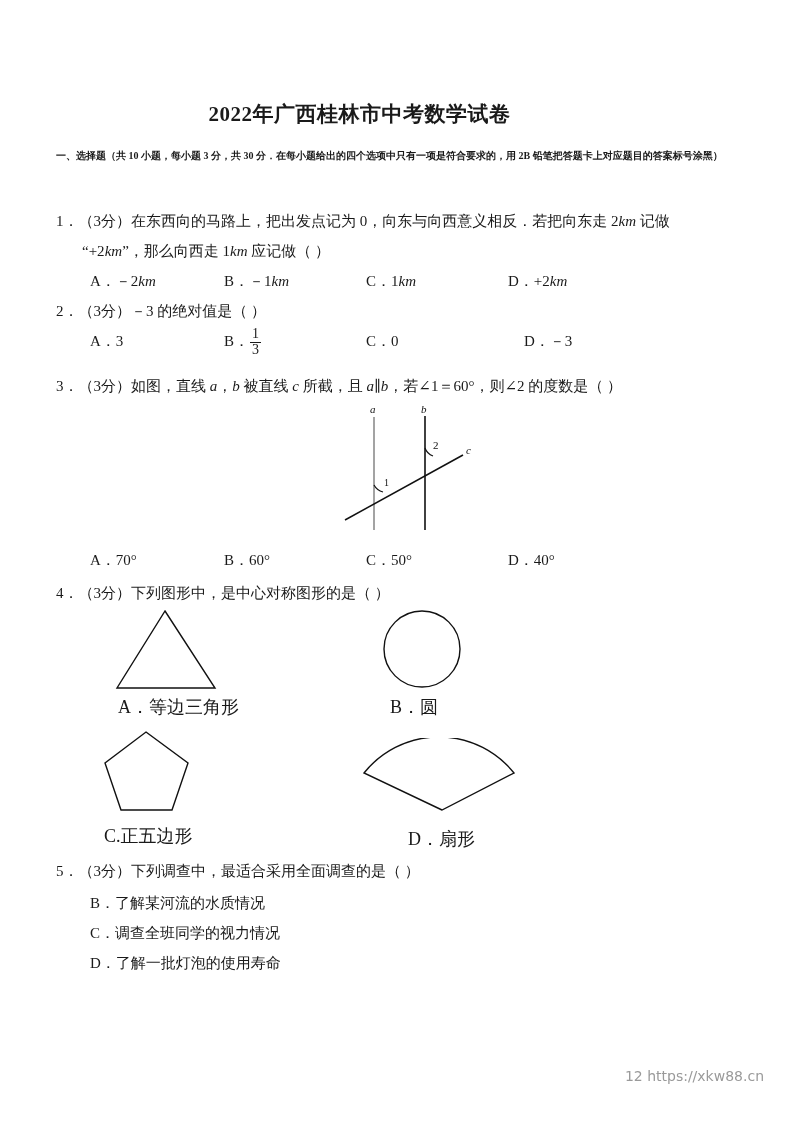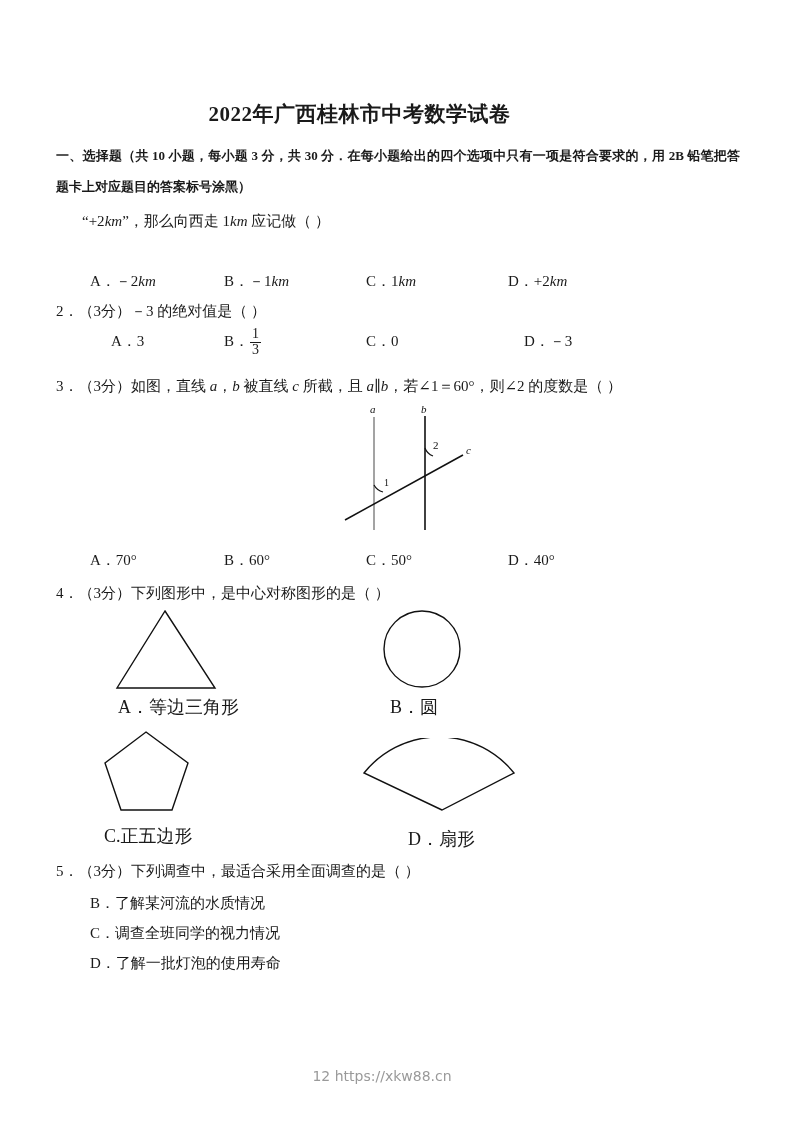--- a/index.html
+++ b/index.html
@@ -29,21 +29,21 @@
     text-align: center;
     font-size: 21px;
     font-weight: bold;
     letter-spacing: 0.5px;
   }
   .section-head {
     position: absolute;
     left: 56px;
     top: 140px;
     width: 684px;
-    font-size: 13px;
+    font-size: 10px;
     font-weight: bold;
     line-height: 31px;
     text-align: justify;
   }
   .q {
     position: absolute;
     left: 56px;
     width: 690px;
     font-size: 15px;
     line-height: 30px;
@@ -94,53 +94,54 @@
   .shape-label {
     position: absolute;
     font-size: 18px;
     white-space: nowrap;
   }
   .footer {
     position: absolute;
     left: 0;
     top: 1068px;
     width: 764px;
-    text-align: center;
+    text-align: right;
     font-size: 14px;
     color: #9a9a9a;
     font-family: "DejaVu Sans", sans-serif;
   }
 </style>
 </head>
 <body>
 
 <div class="page">
 
   <div class="doc-title">2022年广西桂林市中考数学试卷</div>
 
   <div class="section-head">一、选择题（共 10 小题，每小题 3 分，共 30 分．在每小题给出的四个选项中只有一项是符合要求的，用 2B 铅笔把答题卡上对应题目的答案标号涂黑）</div>
 
   <div class="q" style="top:206px;">
+    <div class="q-line"><span>1．</span><span>（3分）</span><span>在东西向的马路上，把出发点记为 0，向东与向西意义相反．若把向东走 2</span><i class="u">km</i><span> 记做</span></div>
     <div class="q-line q-indent"><span>“+2</span><i class="u">km</i><span>”，那么向西走 1</span><i class="u">km</i><span> 应记做（     ）</span></div>
   </div>
   <div class="opts" style="top:266px;text-align:right;">
     <div class="opt-row">
       <span class="opt" style="left:34px;"><span>A．</span><span>－2</span><i class="u">km</i></span>
       <span class="opt" style="left:168px;"><span>B．</span><span>－1</span><i class="u">km</i></span>
       <span class="opt" style="left:310px;"><span>C．</span><span>1</span><i class="u">km</i></span>
       <span class="opt" style="left:452px;"><span>D．</span><span>+2</span><i class="u">km</i></span>
     </div>
   </div>
 
   <div class="q" style="top:296px;">
     <div class="q-line"><span>2．</span><span>（3分）</span><span>－3 的绝对值是（     ）</span></div>
   </div>
   <div class="opts" style="top:326px;">
     <div class="opt-row">
-      <span class="opt" style="left:34px;margin-left:21px;"><span>A．</span><span>3</span></span>
+      <span class="opt" style="left:34px;"><span>A．</span><span>3</span></span>
       <span class="opt" style="left:168px;"><span>B．</span><span class="frac"><span class="num">1</span><span class="den">3</span></span></span>
       <span class="opt" style="left:310px;"><span>C．</span><span>0</span></span>
       <span class="opt" style="left:452px;margin-left:16px;"><span>D．</span><span>－3</span></span>
     </div>
   </div>
 
   <div class="q" style="top:371px;">
     <div class="q-line"><span>3．</span><span>（3分）</span><span>如图，直线 </span><i class="u">a</i><span>，</span><i class="u">b</i><span> 被直线 </span><i class="u">c</i><span> 所截，且 </span><i class="u">a∥b</i><span>，若∠1＝60°，则∠2 的度数是（     ）</span></div>
   </div>
 

